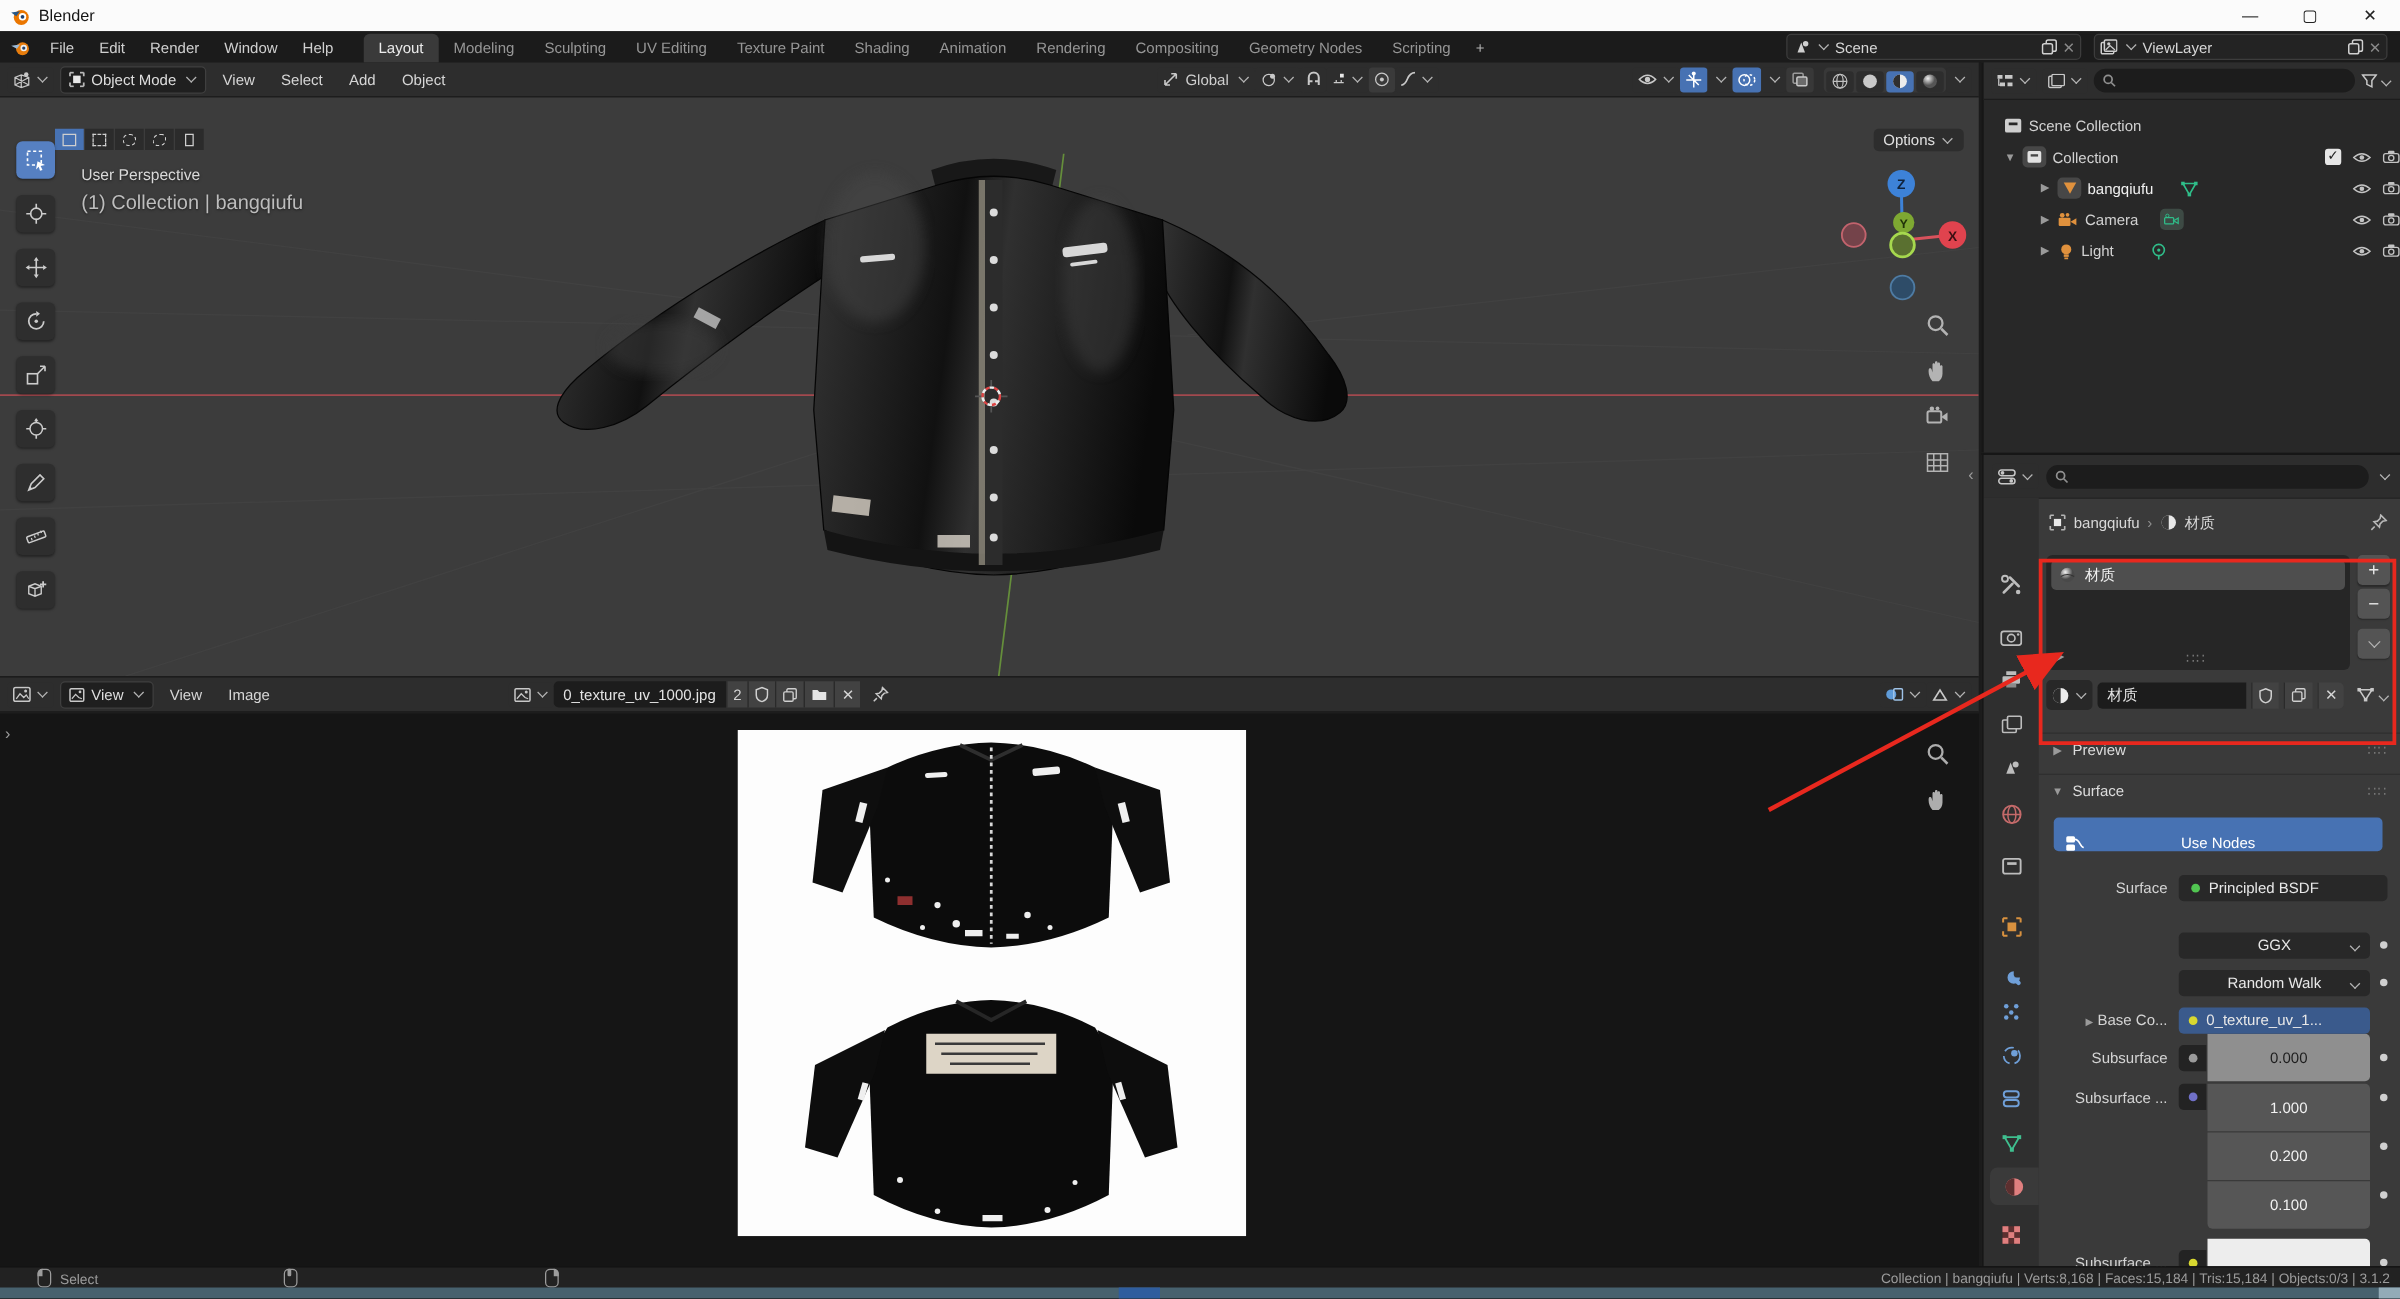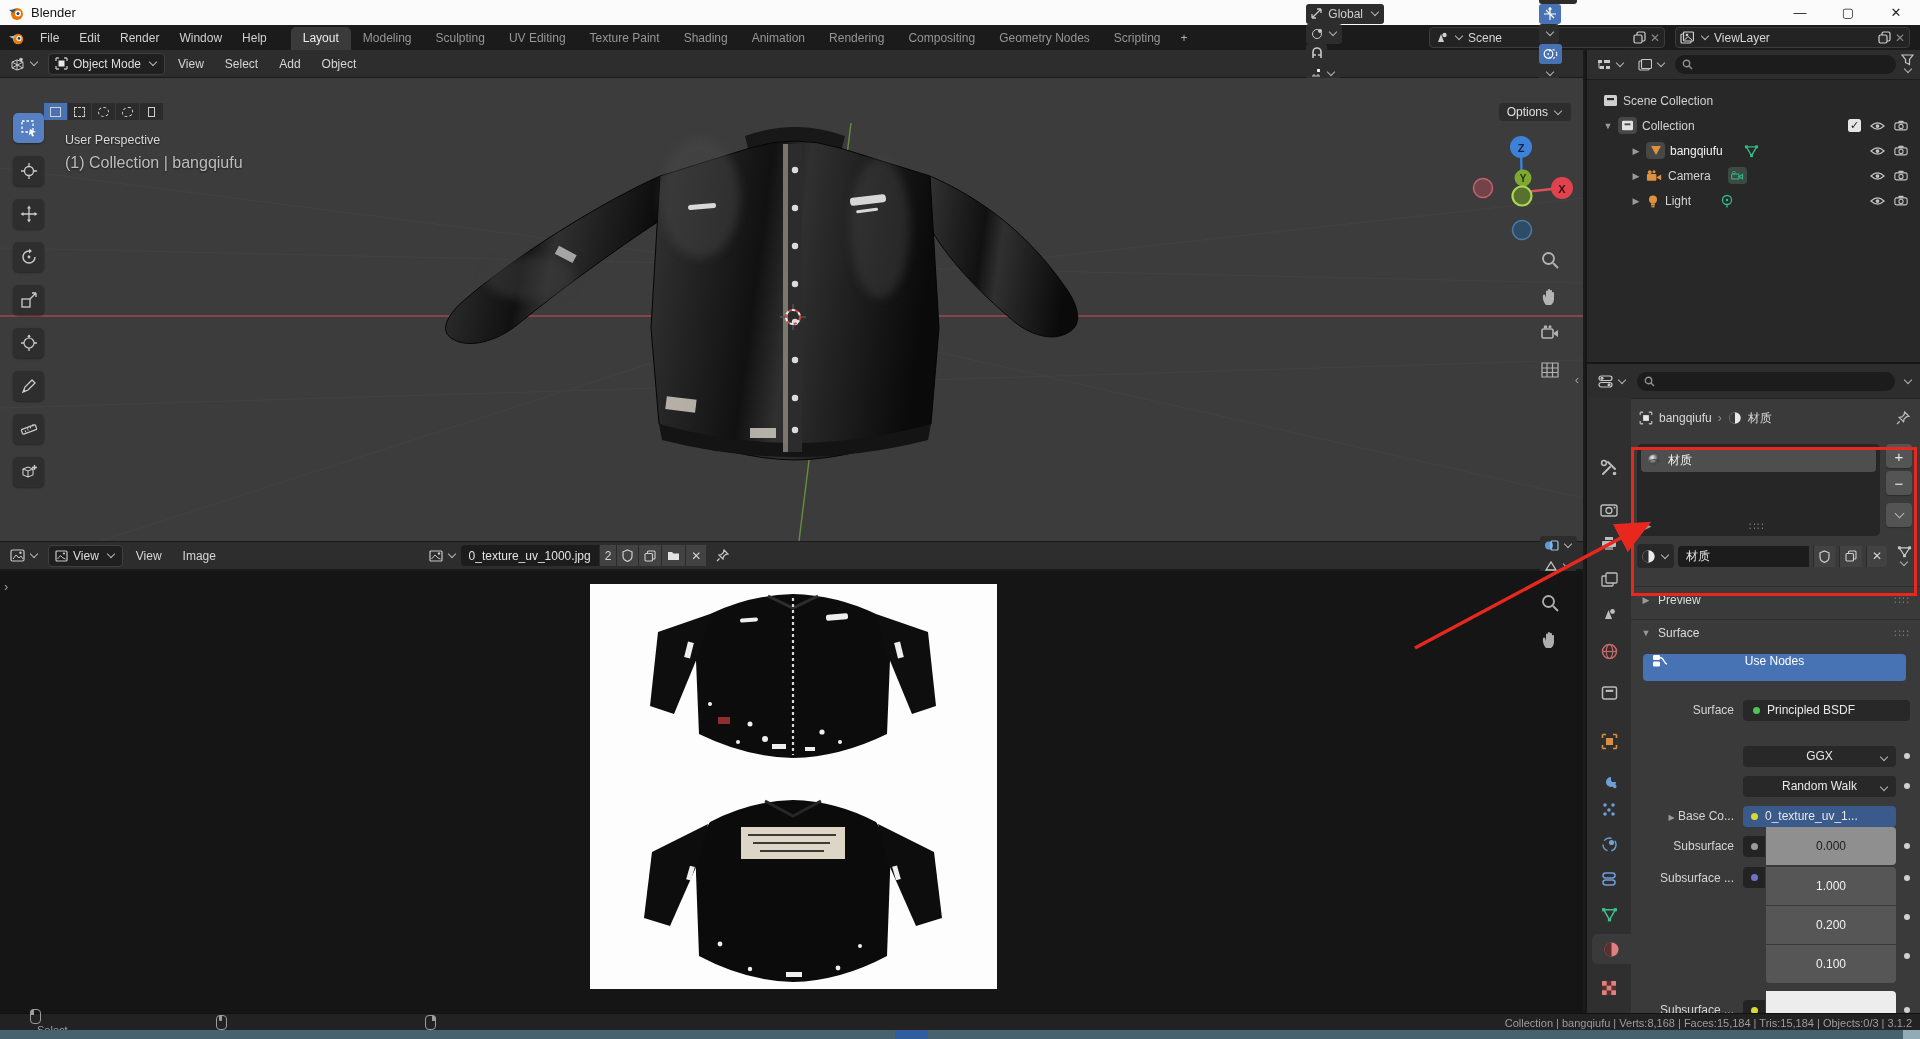--- a/index.html
+++ b/index.html
@@ -1,19 +1,19 @@
 <!DOCTYPE html>
 <html style="--accent: #4772b3; --ann: #e8281e; --axis_x: #a84a4f; --axis_y: #68933c; --linked_field: #3a5a8c;"><head>
 <meta charset="utf-8">
 <style>
   html,body{margin:0;padding:0;background:#000;}
   #app{position:relative;width:1920px;height:1039px;overflow:hidden;background:#1b1b1b;
        font-family:"Liberation Sans","DejaVu Sans",sans-serif;font-size:12px;color:#cfcfcf;}
   .abs{position:absolute;}
-  .flex{display:flex;align-items:flex-start;flex-direction:column;}
+  .flex{display:flex;align-items:flex-end;}
   .chv{width:6px;height:6px;border-right:1.5px solid #b5b5b5;border-bottom:1.5px solid #b5b5b5;
        transform:rotate(45deg);margin:0 2px 3px 4px;flex:none;}
   .chv.sm{width:5px;height:5px;}
   svg{display:block;}
 
   
   .titlebar{left:0;top:0;width:1920px;height:25px;background:#fbfbfb;color:#141414;
             display:flex;align-items:center;padding:0 0 0 8px;box-sizing:border-box;gap:7px;}
   .titlebar .t{font-size:13px;}
   .winbtns{margin-left:auto;display:flex;height:25px;}
@@ -64,21 +64,21 @@
   .imgcanvas{left:0;top:571px;width:1583px;height:444px;background:#151515;overflow:hidden;}
   .dbgroup{display:flex;align-items:center;height:21px;}
   .dbname{background:#1c1c1c;color:#e4e4e4;height:21px;display:flex;align-items:center;padding:0 8px;border-radius:4px 0 0 4px;}
   .dbbtn{background:#424242;height:21px;display:flex;align-items:center;justify-content:center;padding:0 5px;border-left:1px solid #2a2a2a;color:#d5d5d5;}
   .dbbtn:last-child{border-radius:0 4px 4px 0;}
 
   
   .outliner{left:1585px;top:50px;width:335px;height:312px;background:#282828;border-left:2px solid #161616;box-sizing:border-box;}
   .outh{height:29px;background:#2d2d2d;border-bottom:1px solid #1c1c1c;display:flex;align-items:center;padding:0 6px;gap:5px;}
   .search{flex:1;background:#1c1c1c;border-radius:10px;height:19px;display:flex;align-items:center;padding:0 7px;gap:5px;}
-  .orow{height:25px;display:flex;align-items:center;gap:5px;position:relative;padding-right:12px;}
+  .orow{height:25px;display:flex;align-items:center;gap:5px;position:relative;padding-right:0;}
   .orow .lbl{color:#d2d2d2;}
   .orow .right{margin-left:auto;display:flex;align-items:center;gap:9px;}
   .dis{color:#9a9a9a;font-size:9px;width:10px;text-align:center;}
   .objbadge{width:19px;height:17px;background:#474747;border-radius:4px;display:flex;align-items:center;justify-content:center;}
   .chk{width:13px;height:13px;background:#e6e6e6;border-radius:2.5px;color:#222;font-size:11px;font-weight:bold;
        display:flex;align-items:center;justify-content:center;line-height:1;}
 
   
   .props{left:1585px;top:362px;width:335px;height:653px;background:#3a3a3a;border-left:2px solid #161616;
          border-top:2px solid #161616;box-sizing:border-box;overflow:hidden;}
@@ -91,21 +91,21 @@
   .slotwrap{margin:6px 8px 0 6px;display:flex;gap:6px;}
   .slotlist{flex:1;background:#262626;border-radius:5px;height:92px;position:relative;padding:4px;box-sizing:border-box;}
   .slotrow{background:#4e4e4e;border-radius:4px;height:24px;display:flex;align-items:center;gap:7px;padding:0 6px;color:#f0f0f0;}
   .slotcol{display:flex;flex-direction:column;gap:3px;width:26px;}
   .sqbtn{background:#545454;border-radius:4px;height:24px;display:flex;align-items:center;justify-content:center;
          color:#e8e8e8;font-size:15px;box-shadow:0 1px 1px #0004;}
   .matdb{margin:7px 8px 0 6px;display:flex;align-items:center;gap:4px;height:26px;}
   .secth{display:flex;align-items:center;gap:7px;height:26px;padding:0 10px;color:#dcdcdc;}
   .grip{margin-left:auto;color:#787878;font-size:11px;letter-spacing:1px;}
   .usenodes{margin:8px 14px 0 12px;height:27px;background:var(--accent,#4772b3);border-radius:4px;
-            display:flex;align-items:flex-start;justify-content:center;color:#fff;position:relative;}
+            display:flex;align-items:flex-end;justify-content:center;color:#fff;position:relative;}
   .prow{display:flex;align-items:center;height:26px;padding-right:10px;}
   .plabel{width:112px;text-align:right;padding-right:9px;color:#d4d4d4;flex:none;box-sizing:border-box;}
   .dd{background:#282828;border-radius:4px;height:21px;flex:1;display:flex;align-items:center;
       justify-content:center;color:#e8e8e8;position:relative;}
   .dd .chv{position:absolute;right:7px;top:8px;}
   .sock{width:22px;height:21px;background:#232323;border-radius:4px 0 0 4px;display:flex;align-items:center;
         justify-content:center;flex:none;margin-right:1px;}
   .dot{width:7px;height:7px;border-radius:50%;}
   .rdot{width:6px;height:6px;border-radius:50%;background:#d0d0d0;margin-left:8px;flex:none;}
   .val{background:#565656;height:38px;flex:1;display:flex;align-items:center;justify-content:center;

